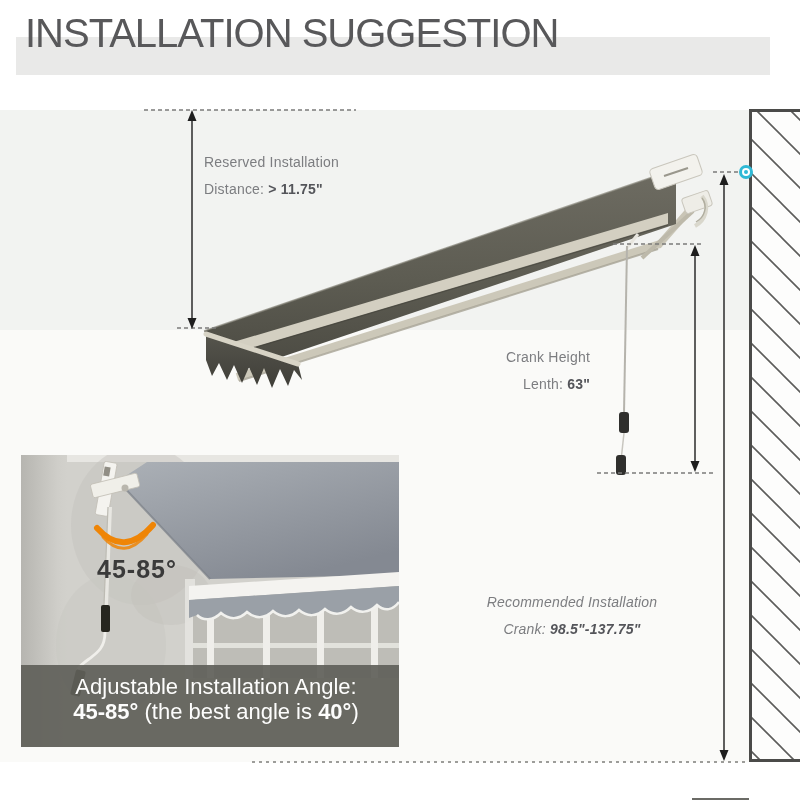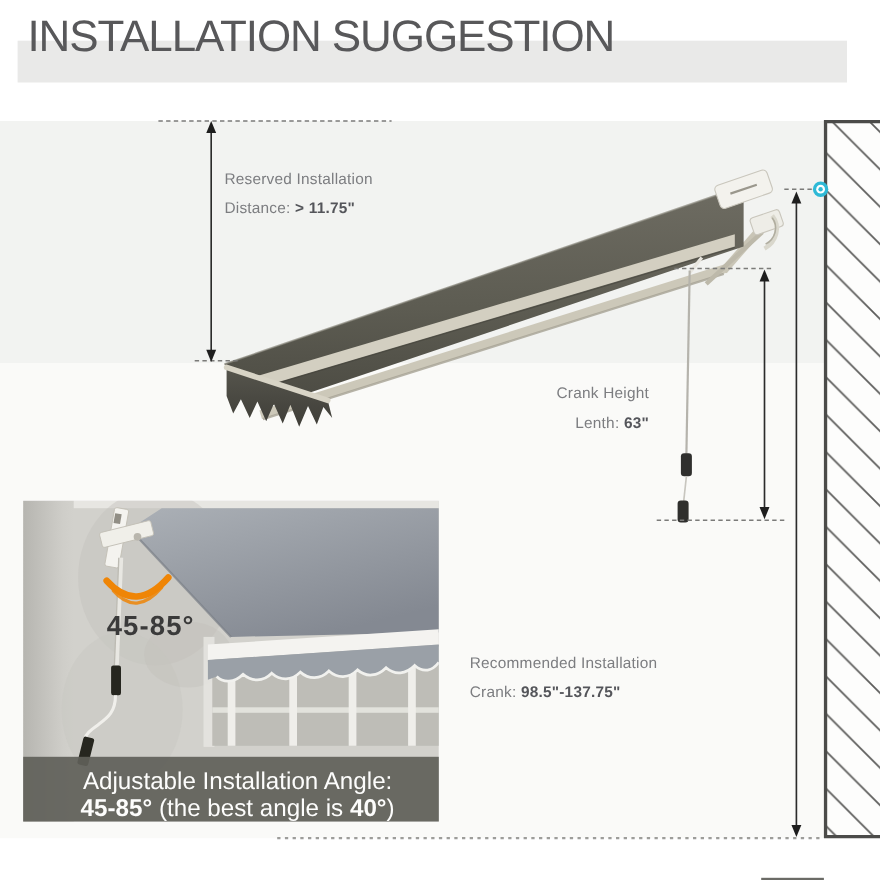--- a/index.html
+++ b/index.html
@@ -15,34 +15,34 @@
   .header-title { position:absolute; left:25px; top:11px; margin:0; z-index:3;
                   font-size:40px; font-weight:400; color:#58585a; letter-spacing:-1px;
                   white-space:nowrap; }
 
   
   .anno { position:absolute; z-index:4; color:#7c7d80; font-size:14px; line-height:27px;
           letter-spacing:0.2px; }
   .anno b { color:#54555a; font-weight:700; }
   .anno-reserved { left:204px; top:149px; width:230px; text-align:left; }
   .anno-crank    { left:418px; top:344px; width:172px; text-align:right; }
-  .anno-height   { left:427px; top:589px; width:290px; text-align:left; }
+  .anno-height   { left:427px; top:589px; width:290px; text-align:center;font-style:italic; }
 
   .ground-label { position:absolute; left:692px; top:798px; width:57px; height:23px;
                   z-index:5; background:#6b6b66; color:#f2f2f0; font-size:14px;
                   line-height:23px; text-align:center; }
 
   
   .inset { position:absolute; left:21px; top:455px; width:378px; height:292px;
            z-index:4; overflow:hidden; }
   .inset-svg { position:absolute; left:0; top:0; }
   .angle-label { position:absolute; left:58px; top:100px; width:116px; z-index:3;
                  text-align:center; font-size:25px; font-weight:700; color:#3a3a3a;
                  letter-spacing:1px; }
-  .inset-caption { position:absolute; left:0; bottom:0; width:378px; height:59px; z-index:4;
+  .inset-caption { position:absolute; left:0; bottom:0; width:378px; height:82px; z-index:4;
                    background:rgba(96,95,89,0.92); color:#fdfdfc; text-align:center;
                    font-size:22px; line-height:25px; padding-top:9px; box-sizing:border-box;padding-left:12px; }
   .inset-caption b { font-weight:700; }
 </style>
 </head>
 <body>
 
 <div class="canvas">
 
   <div class="header-band"></div>

